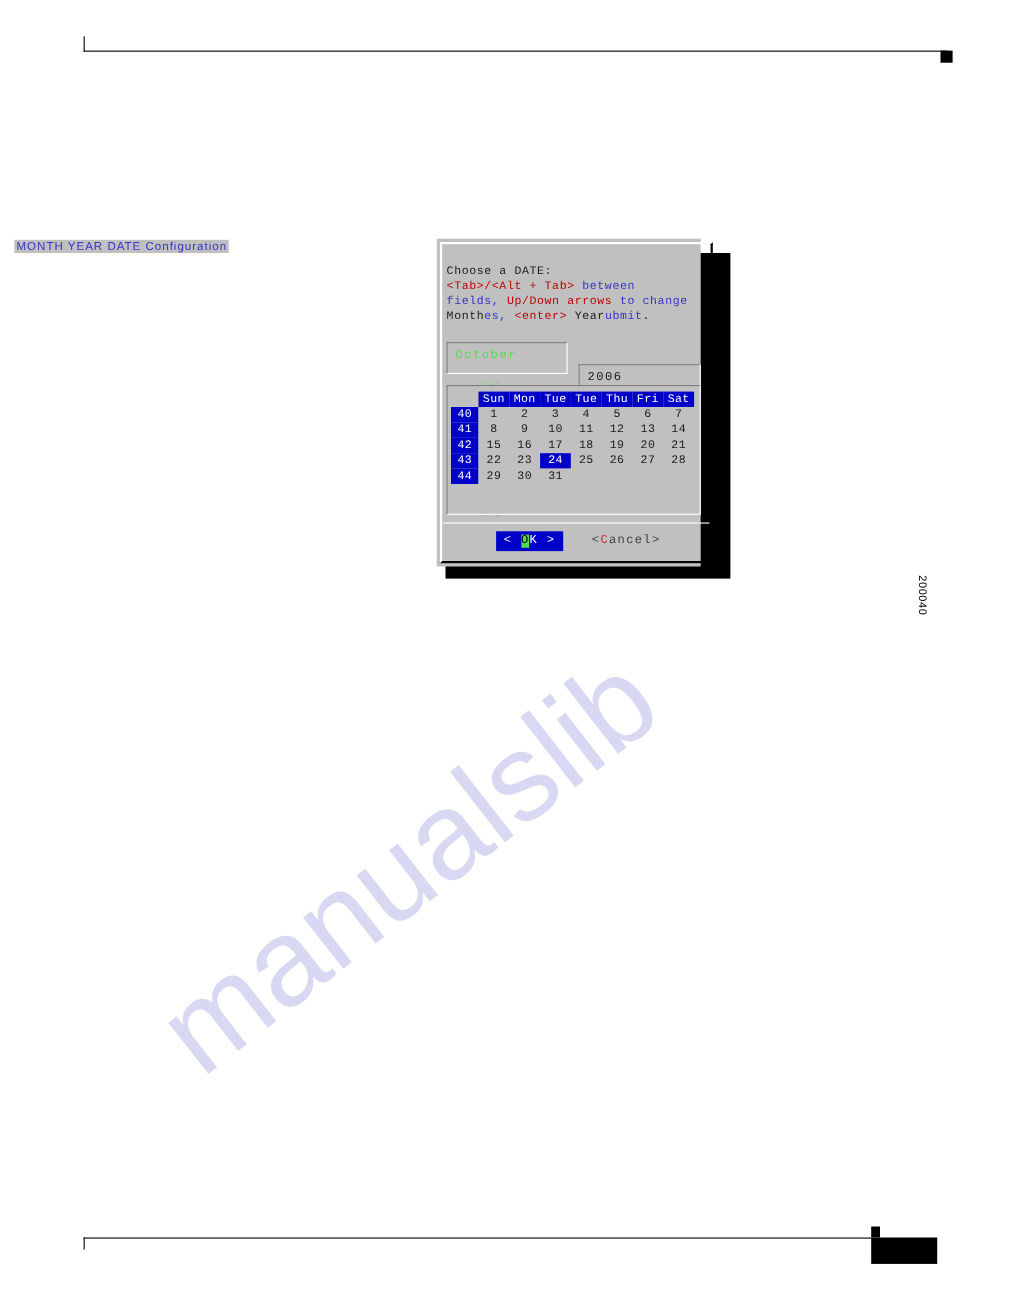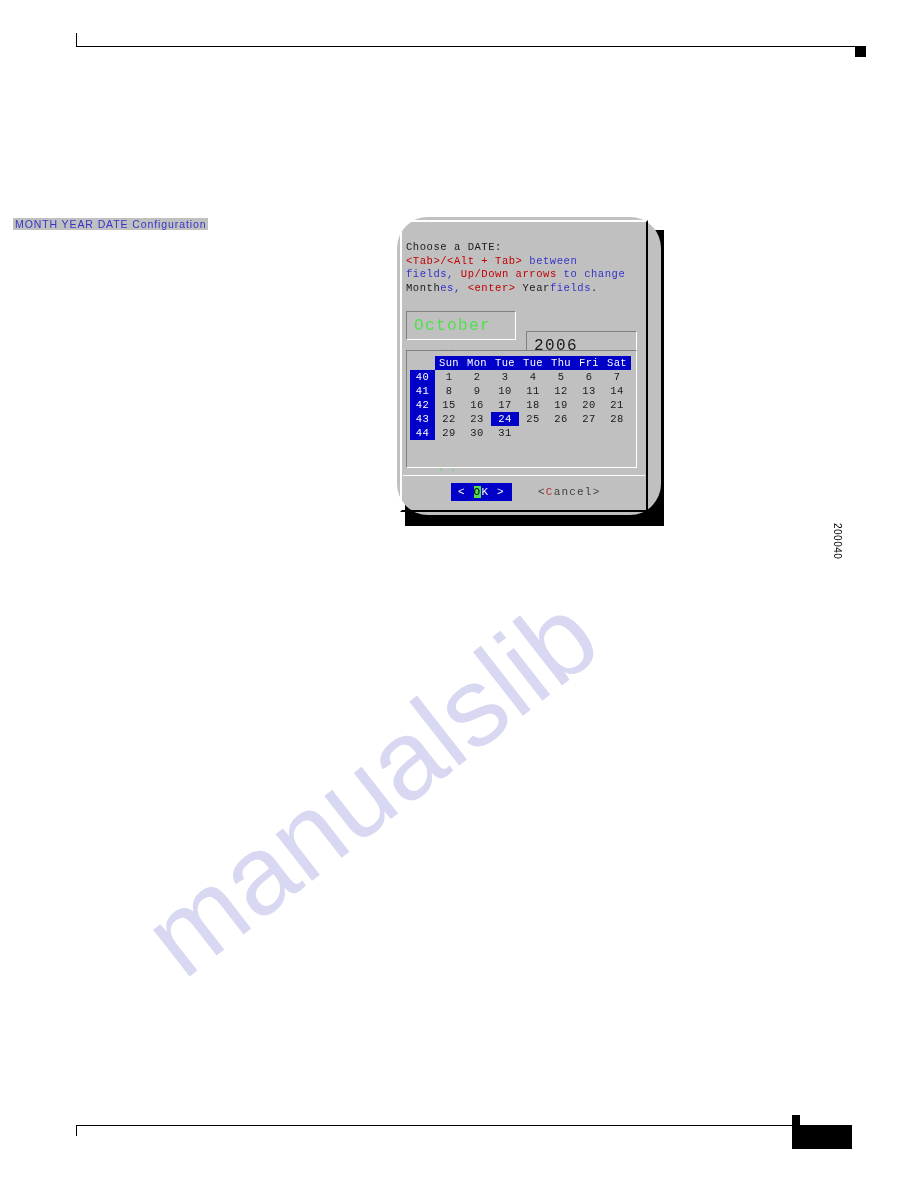--- a/index.html
+++ b/index.html
@@ -90,25 +90,24 @@
   
   #dialog-shadow {
     position: absolute;
     left: 405px; top: 230px;
     width: 259px; height: 296px;
     background: #000000;
   }
   #dialog {
     position: absolute;
     left: 397px; top: 217px;
-    width: 264px; height: 298px;
+    width: 240px; height: 298px;
     background: #c0c0c0;
     font-family: "Liberation Mono", "DejaVu Sans Mono", monospace;
     box-sizing: border-box;
-    border-radius: 31px;
   }
   
   #dialog-border {
     position: absolute;
     left: 3px; top: 3px;
     width: 248px; height: 292px;
     border-top: 2px solid #ffffff;
     border-left: 2px solid #ffffff;
     border-right: 2px solid #000000;
     border-bottom: 2px solid #000000;
@@ -143,21 +142,21 @@
 
   
   .field {
     position: absolute;
     background: #c0c0c0;
     border-top: 1px solid #808080;
     border-left: 1px solid #808080;
     border-right: 1px solid #ffffff;
     border-bottom: 1px solid #ffffff;
     box-sizing: border-box;
-    font-size: 16px;
+    font-size: 11px;
     letter-spacing: 1.4px;
     padding: 5px 7px;
   }
   #field-month {
     left: 9px; top: 94px;
     width: 110px; height: 29px;
     color: #4ee04e;
   }
   #field-year {
     left: 129px; top: 94px;
@@ -290,21 +289,21 @@
       <div>
         <span class="tx-dark">Choose a DATE:</span>
       </div>
       <div>
         <span class="tx-red">&lt;Tab&gt;/&lt;Alt + Tab&gt;</span><span class="tx-blue"> between</span>
       </div>
       <div>
         <span class="tx-blue">fields, </span><span class="tx-red">Up/Down arrows</span><span class="tx-blue"> to change</span>
       </div>
       <div>
-        <span class="tx-dark">Month</span><span class="tx-blue">es, </span><span class="tx-red">&lt;enter&gt;</span><span class="tx-dark"> Year</span><span class="tx-blue">fields</span><span class="tx-dark">.</span>
+        <span class="tx-dark">Month</span><span class="tx-blue">es, </span><span class="tx-red">&lt;enter&gt;</span><span class="tx-dark"> Year</span><span class="tx-blue">ubmit</span><span class="tx-dark">.</span>
       </div>
     </div>
 
     <div class="field" id="field-month">October</div>
     <div class="field" id="field-year">2006</div>
 
     <div class="scroll-hint" id="hint-up">-(+)-</div>
     <div class="scroll-hint" id="hint-down">-(+)-</div>
 
     <div id="calendar-box">

